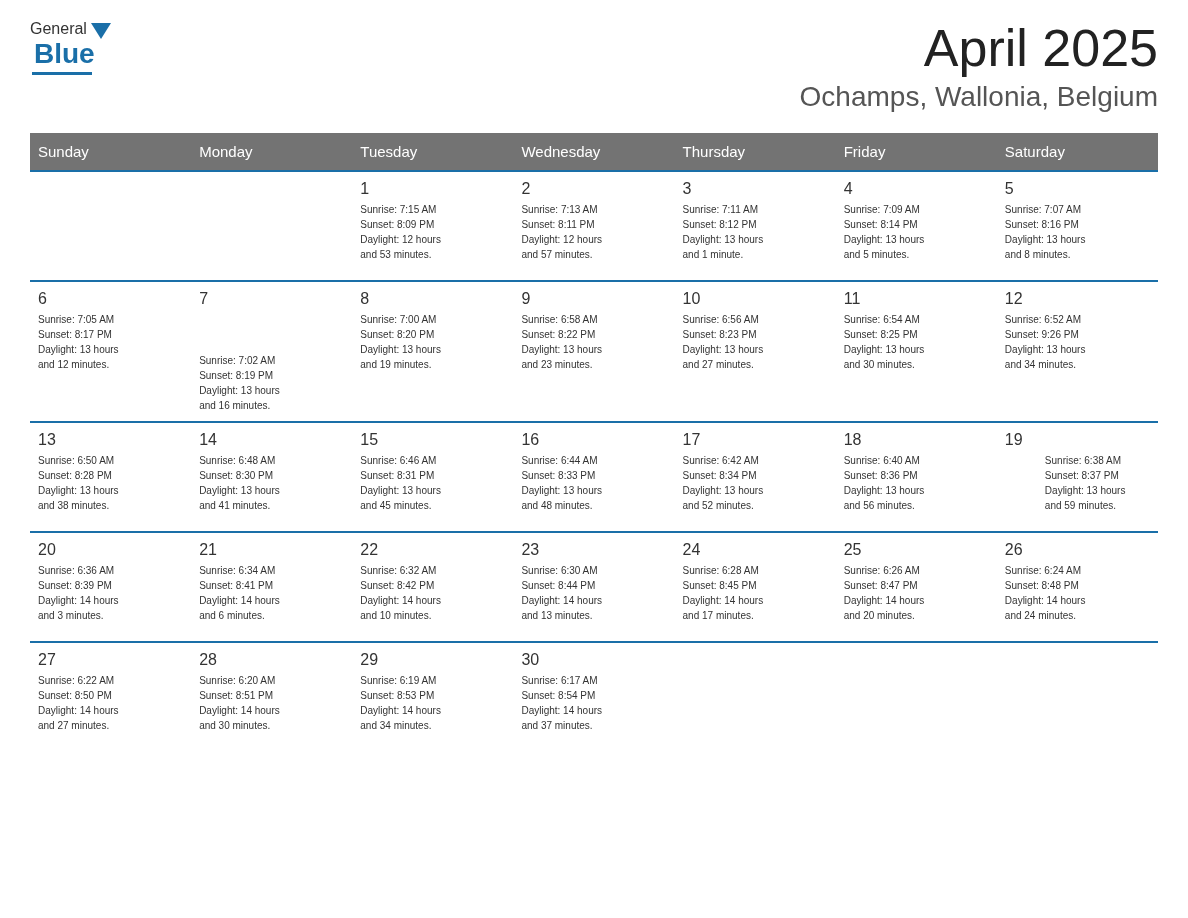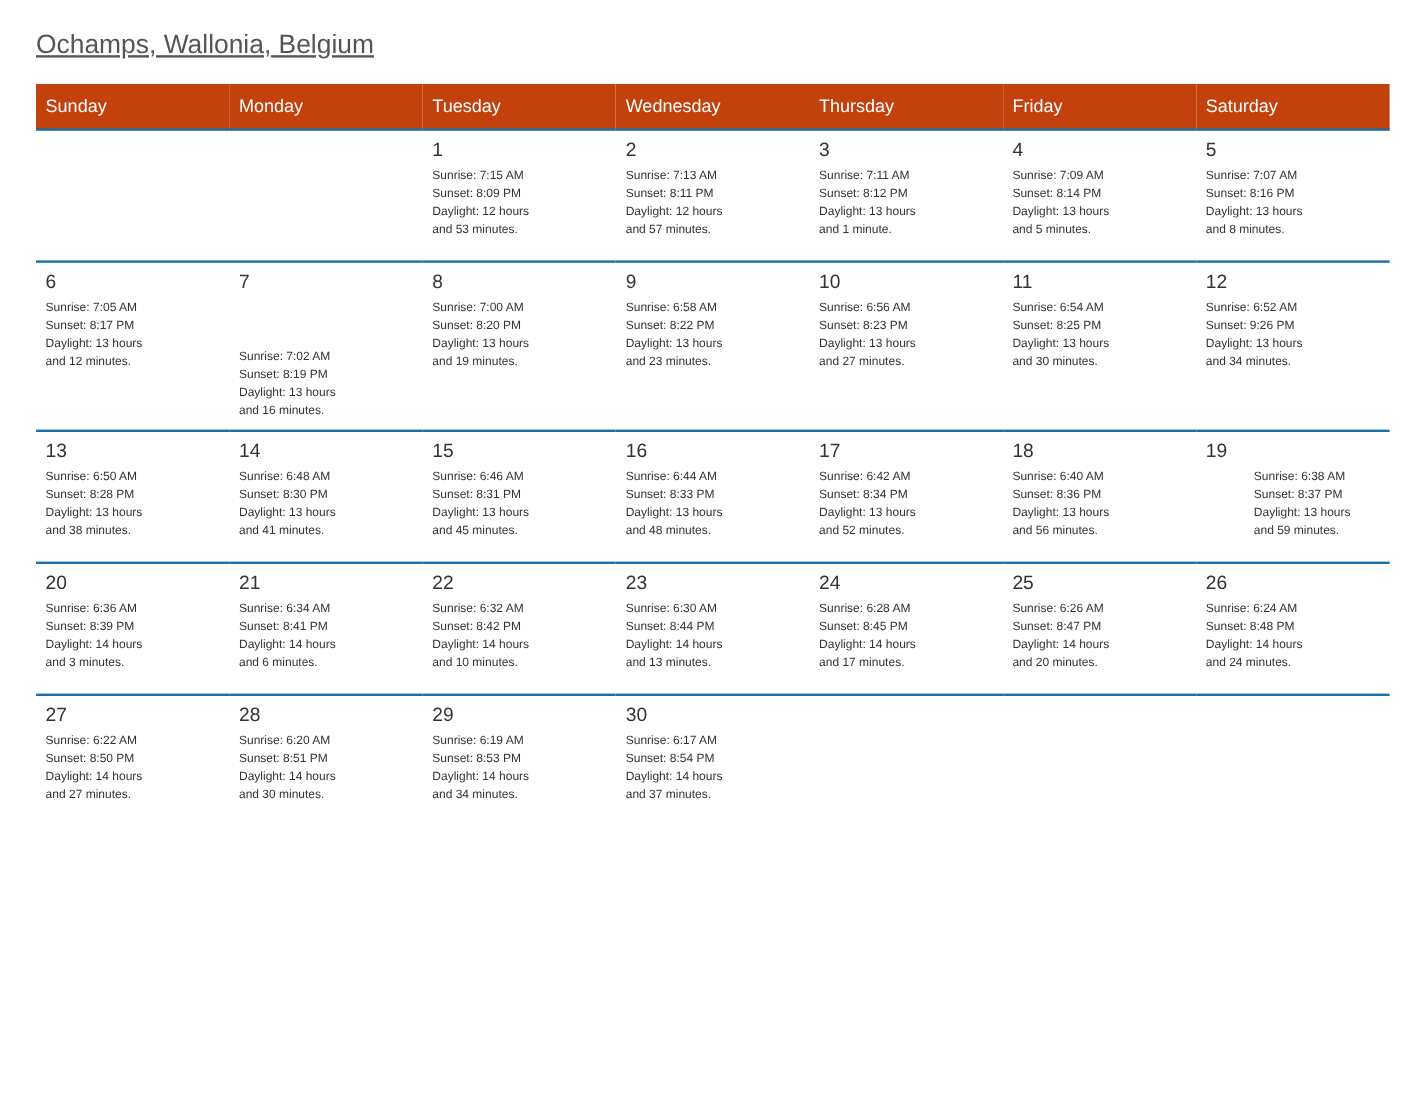--- a/index.html
+++ b/index.html
@@ -45,32 +45,31 @@
     .title-section {
       text-align: right;
     }
     .page-title {
       font-size: 52px;
       font-weight: normal;
       color: #222;
       line-height: 1.1;
     }
     .page-subtitle {
-      font-size: 22px;
+      font-size: 28px;
       color: #555;
       margin-top: 4px;
-      text-decoration: underline;
     }
     .calendar-table {
       width: 100%;
       border-collapse: collapse;
       table-layout: fixed;
     }
     .calendar-table th {
-      background: #c2410c;
+      background: #737373;
       color: #fff;
       padding: 10px 8px;
       text-align: left;
       font-size: 15px;
       font-weight: normal;
     }
     .calendar-table td {
       vertical-align: top;
       padding: 8px 8px;
       border-top: 2px solid #1a6fa8;
@@ -99,21 +98,32 @@
       height: 3px;
       background: #1a6fa8;
       margin-top: 2px;
       margin-left: 2px;
     }
   </style>
 </head>
 <body>
 
 <div class="header">
+  <div class="logo">
+    <div class="logo-line">
+      <span class="logo-general">General</span>
+      <span class="logo-triangle"></span>
+    </div>
+    <div style="margin-left: 2px;">
+      <span class="logo-blue">Blue</span>
+    </div>
+    <div class="logo-underline"></div>
+  </div>
   <div class="title-section">
+    <div class="page-title">April 2025</div>
     <div class="page-subtitle">Ochamps, Wallonia, Belgium</div>
   </div>
 </div>
 
 <table class="calendar-table">
   <thead>
     <tr>
     <th>Sunday</th>
         <th>Monday</th>
         <th>Tuesday</th>

